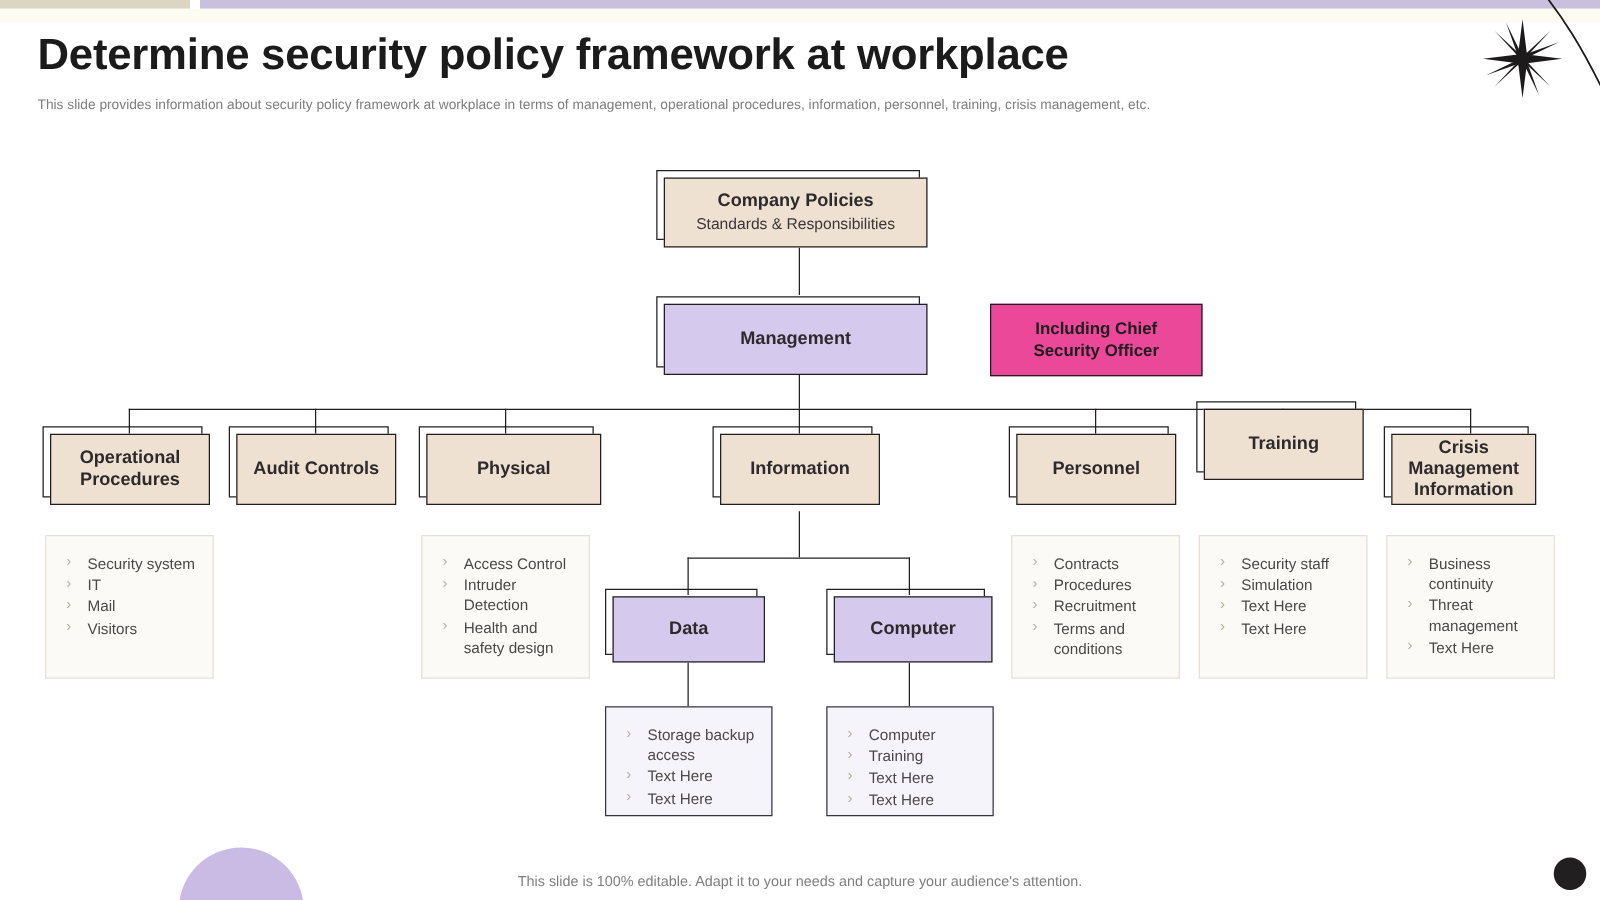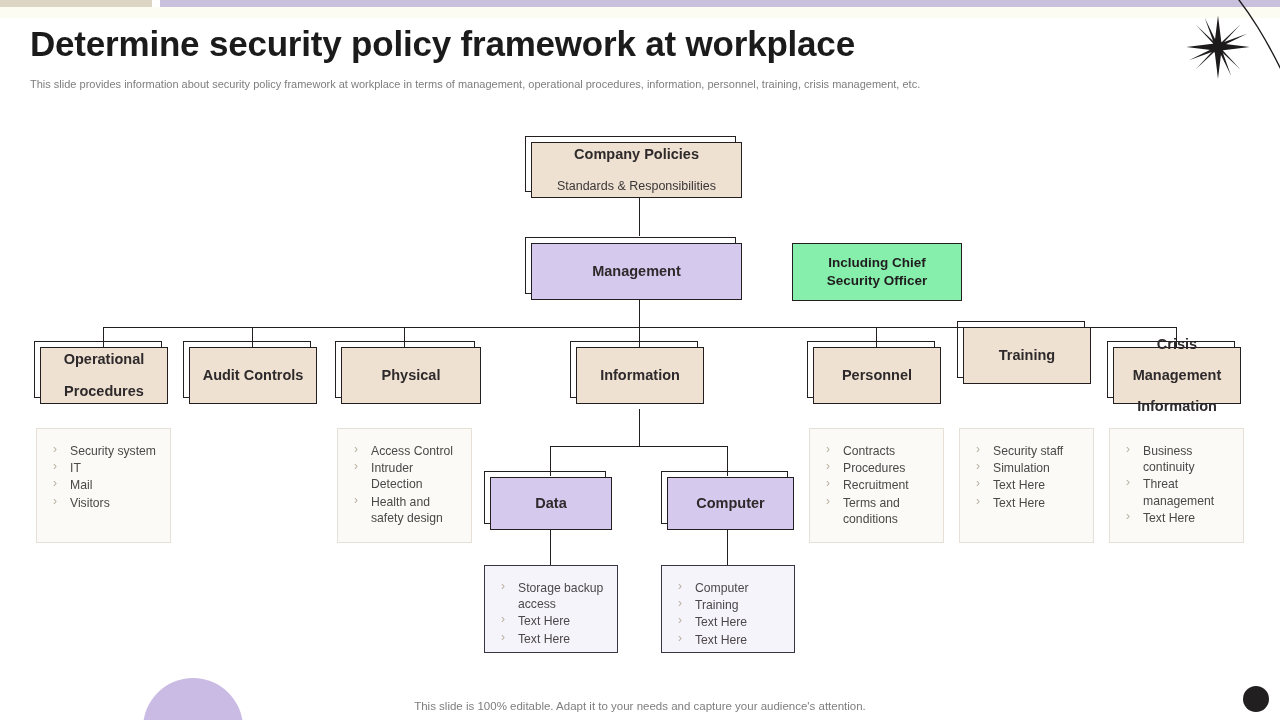--- a/index.html
+++ b/index.html
@@ -49,28 +49,28 @@
     width: 100%; height: 100%;
     border: 1.4px solid #231F20; background: transparent;
   }
   .node .body {
     position: relative; width: 100%; height: 100%;
     border: 1.4px solid #231F20;
     display: flex; flex-direction: column;
     align-items: center; justify-content: center;
     text-align: center; line-height: 1.18;
   }
-  .node.beige .body { background: #EEE1D2; gap: 14px; }
+  .node.beige .body { background: #EEE1D2; }
   .node.purple .body { background: #D6C9EE; }
   .node .body .lbl { font-size: 14.5px; font-weight: bold; color: #2E2A2B; }
   .node .body .sub { font-size: 12.5px; font-weight: normal; color: #3A3637; margin-top: 2px; }
 
   
   .note-box {
-    position: absolute; border: 1.2px solid #231F20; background: #86efac;
+    position: absolute; border: 1.2px solid #231F20; background: #ec4899;
     display: flex; align-items: center; justify-content: center;
     text-align: center; font-size: 13.5px; font-weight: bold; color: #201D1E;
     line-height: 1.3;
   }
 
   
   .list-panel {
     position: absolute;
     background: #FCFAF6; border: 1px solid #E6E0D6;
     padding: 14px 10px 10px 10px;
@@ -207,21 +207,21 @@
     </div>
   </div>
 
   <div class="node beige" style="left:963px; top:327px; width:128px; height:57px;">
     <div class="frame"></div>
     <div class="body">
       <span class="lbl">Training</span>
     </div>
   </div>
 
-  <div class="node beige" style="left:1113px; top:347px; width:128px; height:57px;">
+  <div class="node beige" style="left:1113px; top:347px; width:116px; height:57px;">
     <div class="frame"></div>
     <div class="body">
       <span class="lbl">Crisis</span>
       <span class="lbl">Management</span>
       <span class="lbl">Information</span>
     </div>
   </div>
 
   <div class="node purple" style="left:490px; top:477px; width:122px; height:53px;">
     <div class="frame"></div>

